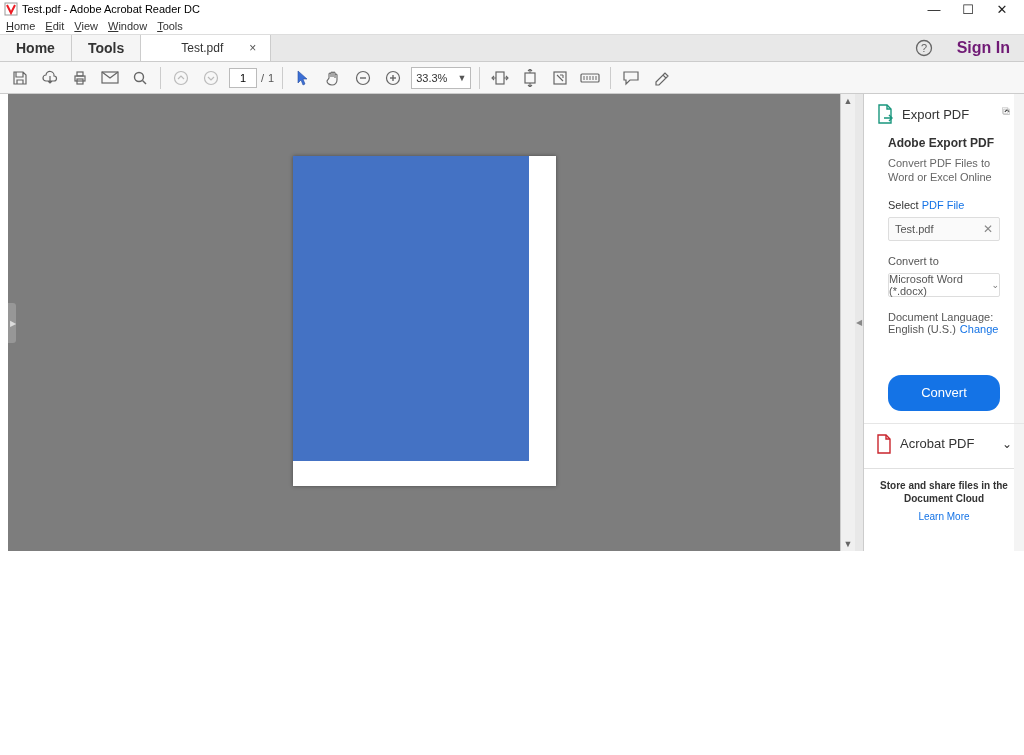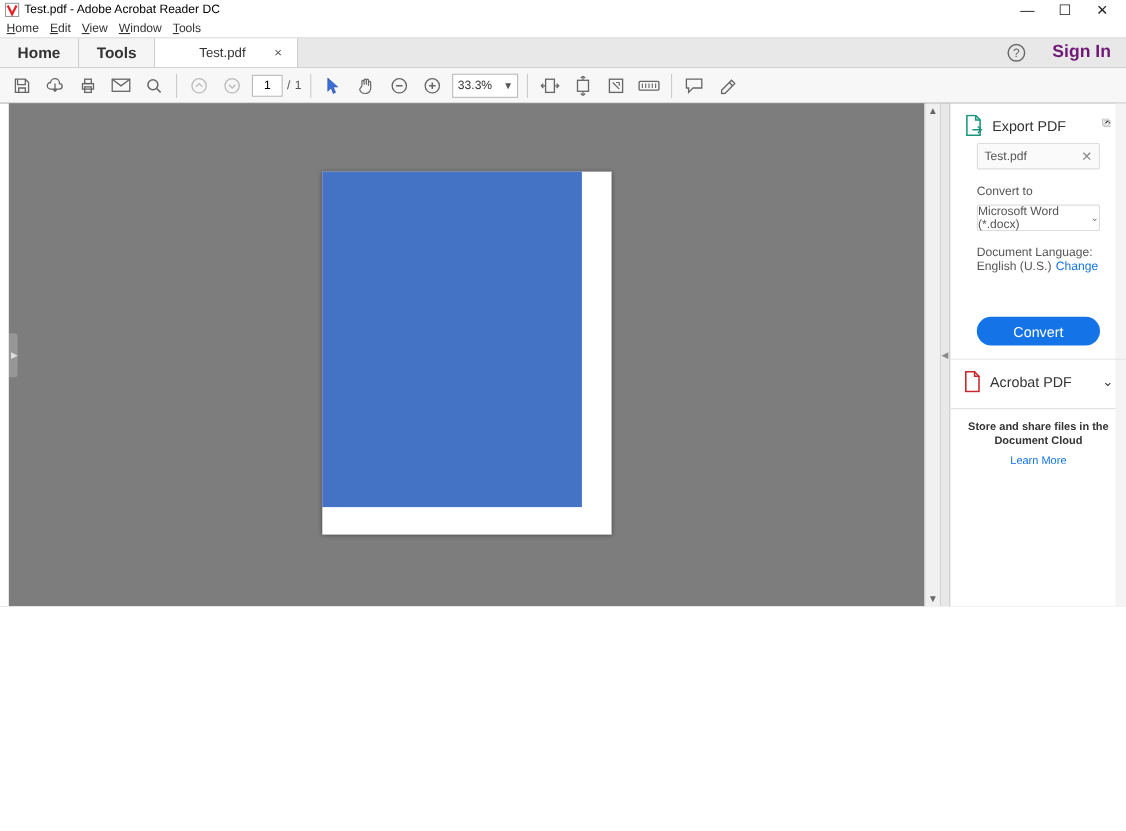--- a/index.html
+++ b/index.html
@@ -63,21 +63,21 @@
 .sub .linklabel { font-size:11px; margin-top:14px; }
 .sub .linklabel .lk { color:#1473e6; cursor:pointer; }
 .filebox { margin:6px 12px 0 12px; height:24px; border:1px solid #ddd; background:#fafafa; display:flex; align-items:center; padding:0 6px; font-size:11px; color:#555; border-radius:2px; }
 .filebox .fn { flex:1; }
 .filebox .x { color:#888; cursor:pointer; font-size:12px; }
 .lbl { font-size:11px; color:#555; margin:14px 12px 0 12px; }
 .sel { margin:6px 12px 0 12px; height:24px; border:1px solid #ddd; display:flex; align-items:center; padding:0 0; font-size:11px; color:#555; border-radius:2px; cursor:pointer; }
 .sel .sv { flex:1; } .sel .caret { font-size:9px; color:#777; }
 .lang { margin:14px 12px 0 12px; font-size:11px; color:#555; }
 .lang .chg { color:#1473e6; cursor:pointer; margin-left:4px;text-align:right; }
-.convertbtn { margin:40px 12px 12px 12px; height:26px; background:#1473e6; color:#fff; border-radius:13px; display:flex; align-items:center; justify-content:center; font-size:13px; cursor:pointer; }
+.convertbtn { margin:40px 12px 12px 12px; height:36px; background:#1473e6; color:#fff; border-radius:13px; display:flex; align-items:center; justify-content:center; font-size:13px; cursor:pointer; }
 .promo { text-align:center; padding:10px 8px; font-size:10px; }
 .promo .pb { font-weight:600; color:#333; line-height:1.3; }
 .promo .lm { color:#1473e6; cursor:pointer; margin-top:6px; display:block; }
 .small-copy { position:absolute; right:14px; top:10px; color:#bbb; font-size:12px; cursor:pointer; }
 
 svg { pointer-events:none; }
 </style>
 </head>
 <body>
 
@@ -266,20 +266,27 @@
               <path d="M3 1h8l4 4v14H3z" fill="none" stroke="#19967d" stroke-width="1.4"></path>
               <path d="M11 1v4h4" fill="none" stroke="#19967d" stroke-width="1.4"></path>
               <path d="M8 14h7 M13 11l3 3-3 3" fill="none" stroke="#19967d" stroke-width="1.4"></path>
             </svg>
         </span>
         <span class="ptitle">Export PDF</span>
         <span class="chev">⌃</span>
       </div>
       <span class="small-copy">⧉</span>
 
+      <div class="sub">
+        <div class="bold">Adobe Export PDF</div>
+        <div class="desc">Convert PDF Files to Word or Excel Online</div>
+        <div class="linklabel">
+          <span>Select </span><span class="lk">PDF File</span>
+        </div>
+      </div>
       <div class="filebox">
         <span class="fn">Test.pdf</span>
         <span class="x">✕</span>
       </div>
       <div class="lbl">Convert to</div>
       <div class="sel">
         <span class="sv">Microsoft Word (*.docx)</span>
         <span class="caret">⌄</span>
       </div>
       <div class="lang">

